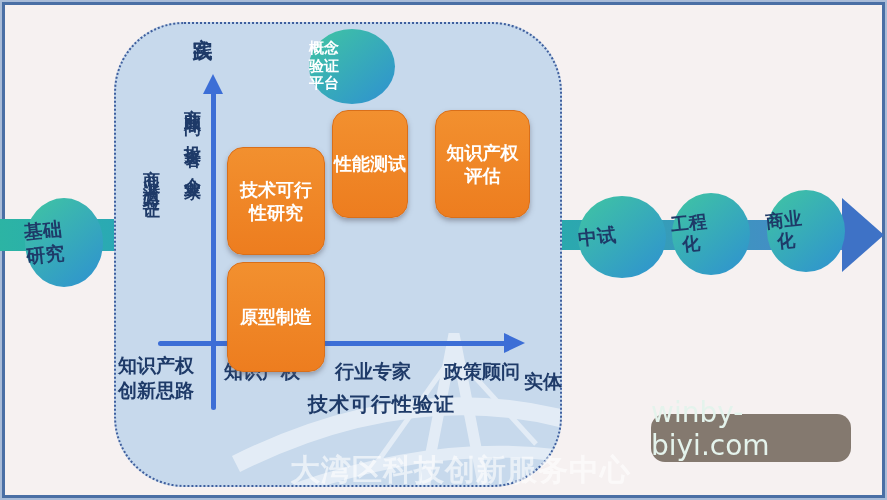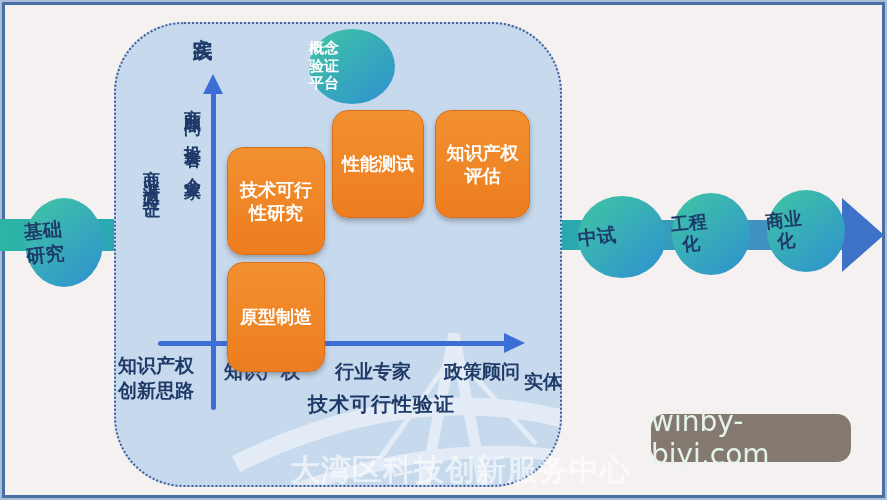--- a/index.html
+++ b/index.html
@@ -43,21 +43,21 @@
   #entity-label { left: 524px; top: 337px; font-size: 19px; margin-top: 32px; }
 
   
   .cell {
     display: flex; align-items: center; justify-content: center; text-align: center;
     background: linear-gradient(180deg, #f2902f 0%, #ed7d1f 100%);
     border: 1px solid #d96f1a; border-radius: 16px;
     box-shadow: 0 3px 5px rgba(95,95,110,.5);
     color: #ffffff; font-weight: bold; font-size: 18px; line-height: 1.3;
   }
-  .c1 { left: 227px; width: 98px; margin-top: 37px; } .c2 { left: 332px; width: 92px; } .c3 { left: 435px; width: 95px; }
+  .c1 { left: 227px; width: 98px; margin-top: 37px; } .c2 { left: 332px; width: 76px; } .c3 { left: 435px; width: 95px; }
   .r1 { top: 110px; height: 108px; } .r2 { top: 225px; height: 110px; }
 
   
   .teal-circle {
     display: flex; align-items: center; text-align: center;
     background: linear-gradient(140deg, #3fc3a4 5%, #2f93cf 95%);
     border-radius: 50%;
   }
   #platform-circle { left: 309px; top: 29px; width: 86px; height: 75px;
     color: #fff; font-weight: bold; font-size: 15px; line-height: 1.18; z-index: 6; }
@@ -76,21 +76,21 @@
   .stage { font-size: 18px; line-height: 1.15; }
   #stage-1 { left: 578px; top: 196px; width: 88px; height: 82px; font-size: 19px; }
   #stage-2 { left: 672px; top: 193px; width: 78px; height: 82px; }
   #stage-3 { left: 767px; top: 190px; width: 78px; height: 82px; }
 
   
   #watermark-text { left: 290px; top: 450px; font-size: 30px; font-weight: bold;
     color: rgba(255,255,255,.6); letter-spacing: 1px; z-index: 5; }
   #site-badge { left: 651px; top: 414px; width: 200px; height: 48px;
     background: #84796f; border-radius: 14px; z-index: 7;
-    display: flex; align-items: center; justify-content: center;
+    display: flex; align-items: flex-end; justify-content: center;
     color: #e4f3ec; font-size: 28px; }
 </style>
 </head>
 <body>
 
 <div id="screen">
 
   <div class="abs" id="left-bar"></div>
   <div class="abs teal-circle navy" id="left-circle">
     <span class="pre tilt">基础

